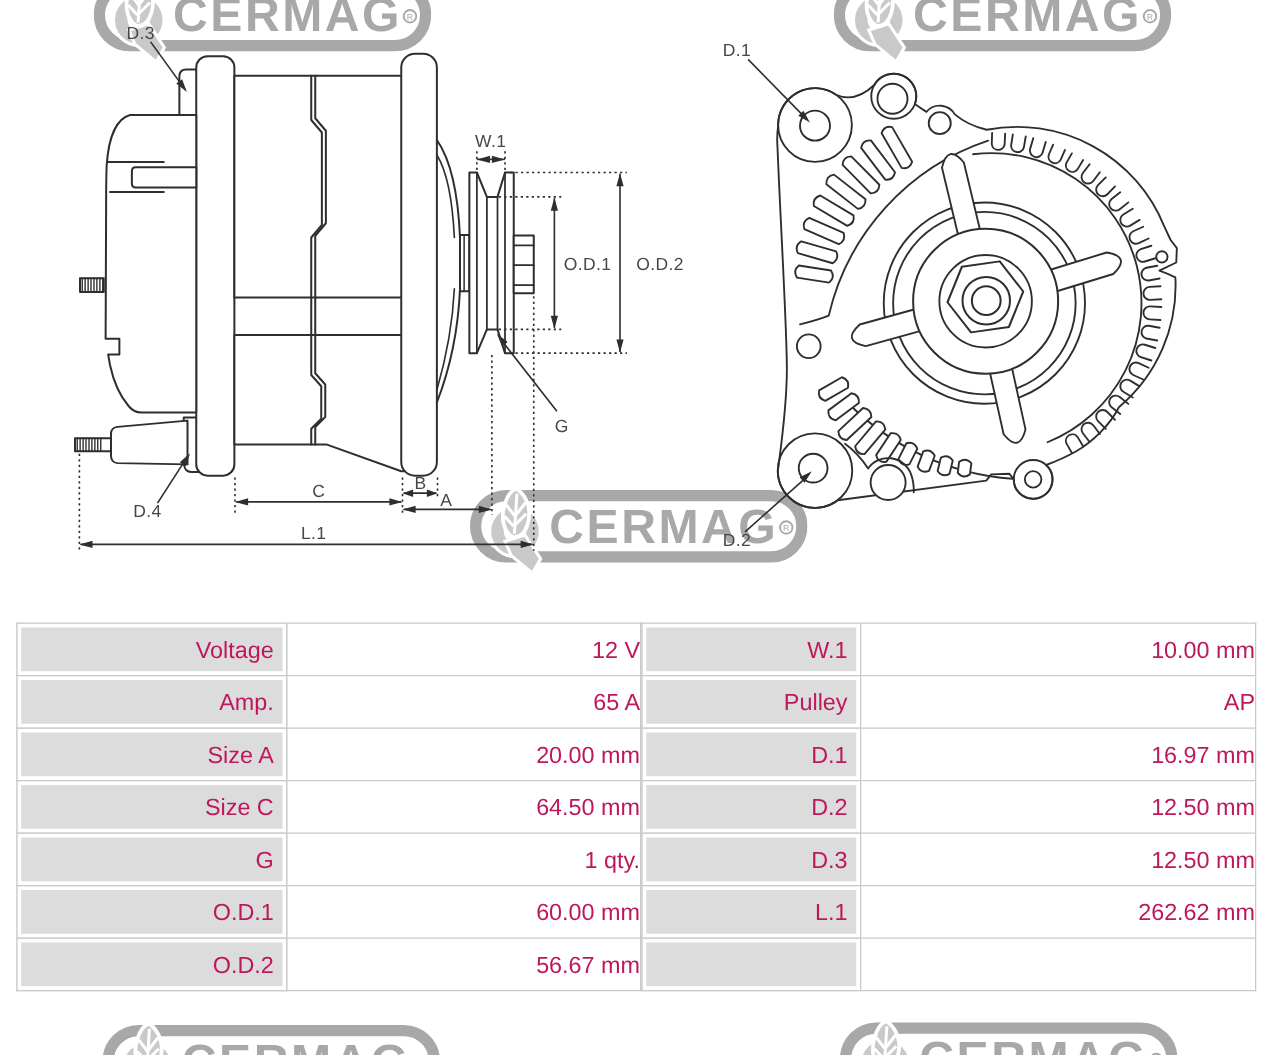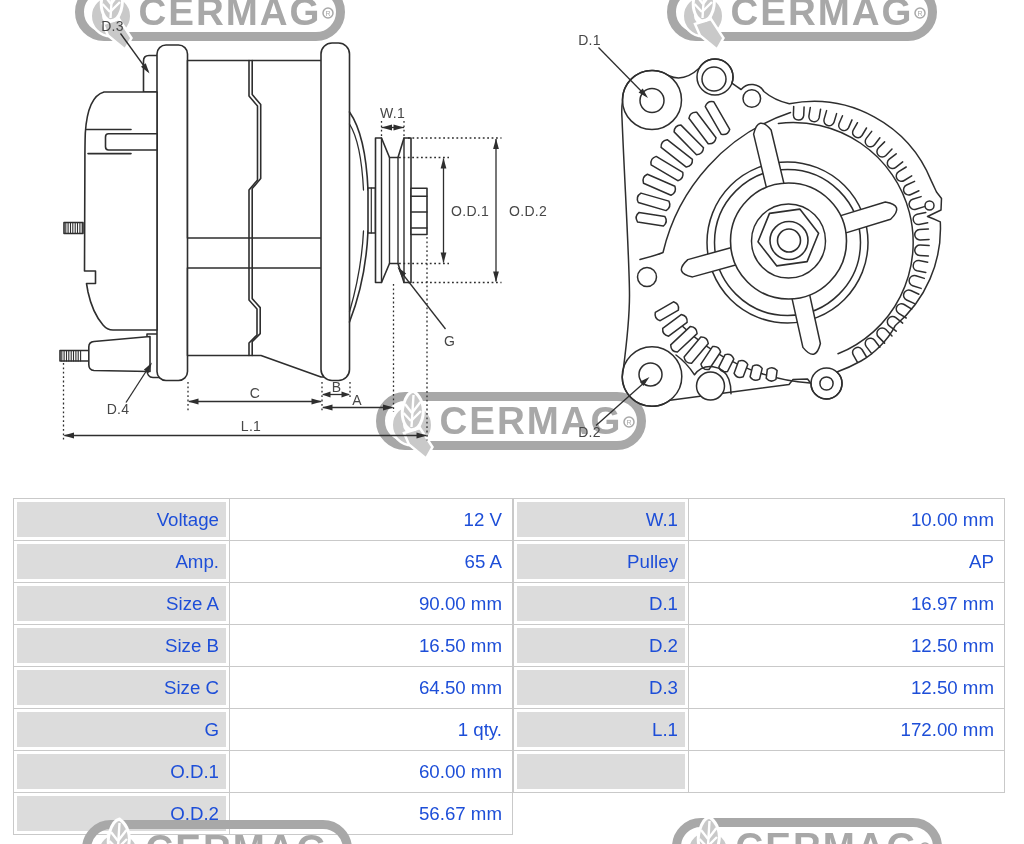--- a/index.html
+++ b/index.html
@@ -2,24 +2,24 @@
 <html><head>
 <meta charset="utf-8">
 <style>
 * { margin:0; padding:0; box-sizing:border-box; }
 html,body { width:1024px; height:844px; background:#fff; overflow:hidden;
   font-family:"Liberation Sans", sans-serif; }
 #page { position:relative; width:1024px; height:844px; overflow:hidden; }
 .logo { position:absolute; }
 #drawing { position:absolute; left:0; top:0; z-index:5; }
 table.spec { position:absolute; border-collapse:collapse; table-layout:fixed; }
-table.spec td { border:1px solid #c9c9c9; height:42px; font-size:18.7px; color:#1d4ed8;
+table.spec td { border:1px solid #c9c9c9; height:42px; font-size:18.7px; color:#be185d;
   text-align:right; vertical-align:middle; }
 td.lab { background:#dcdcdc; box-shadow:inset 0 0 0 3px #fff; padding-right:10px; }
-td.val { background:#fff; padding-right:10px; }
+td.val { background:#fff; padding-right:0; }
 .t { position:relative; z-index:6; }
 </style>
 </head>
 <body>
 <div id="page">
 <svg class="logo" style="left:75px;top:-37px;z-index:4" width="270" height="100" viewBox="0 0 270 100">
 <rect x="4.5" y="24.5" width="261" height="49" rx="24.5" fill="none" stroke="#a8a8a8" stroke-width="9"></rect>
 <g>
 <circle cx="36" cy="53" r="14" fill="none" stroke="#ffffff" stroke-width="15"></circle>
 <circle cx="36" cy="53" r="14" fill="none" stroke="#c9c9c9" stroke-width="10"></circle>
@@ -308,25 +308,21 @@
         <tr>
           <td class="lab" style="width:216px"><span class="t">Voltage</span></td>
           <td class="val" style="width:283px"><span class="t">12 V</span></td>
         </tr>
 <tr>
           <td class="lab" style="width:216px"><span class="t">Amp.</span></td>
           <td class="val" style="width:283px"><span class="t">65 A</span></td>
         </tr>
 <tr>
           <td class="lab" style="width:216px"><span class="t">Size A</span></td>
-          <td class="val" style="width:283px"><span class="t">90.00 mm</span></td>
-        </tr>
-<tr>
-          <td class="lab" style="width:216px"><span class="t">Size B</span></td>
-          <td class="val" style="width:283px"><span class="t">16.50 mm</span></td>
+          <td class="val" style="width:283px"><span class="t">20.00 mm</span></td>
         </tr>
 <tr>
           <td class="lab" style="width:216px"><span class="t">Size C</span></td>
           <td class="val" style="width:283px"><span class="t">64.50 mm</span></td>
         </tr>
 <tr>
           <td class="lab" style="width:216px"><span class="t">G</span></td>
           <td class="val" style="width:283px"><span class="t">1 qty.</span></td>
         </tr>
 <tr>
@@ -356,21 +352,21 @@
 <tr>
           <td class="lab" style="width:175px"><span class="t">D.2</span></td>
           <td class="val" style="width:316px"><span class="t">12.50 mm</span></td>
         </tr>
 <tr>
           <td class="lab" style="width:175px"><span class="t">D.3</span></td>
           <td class="val" style="width:316px"><span class="t">12.50 mm</span></td>
         </tr>
 <tr>
           <td class="lab" style="width:175px"><span class="t">L.1</span></td>
-          <td class="val" style="width:316px"><span class="t">172.00 mm</span></td>
+          <td class="val" style="width:316px"><span class="t">262.62 mm</span></td>
         </tr>
 <tr>
           <td class="lab" style="width:175px"><span class="t"></span></td>
           <td class="val" style="width:316px"><span class="t"></span></td>
         </tr>
 </tbody>
     </table>
 </div>
 
 </body></html>

